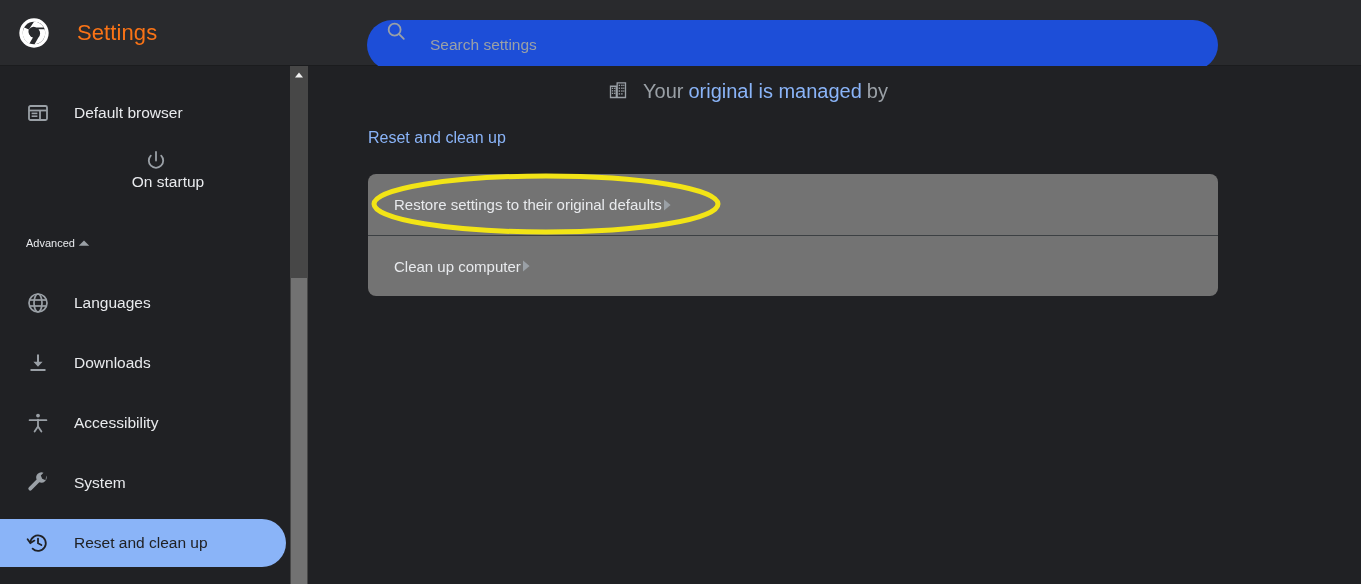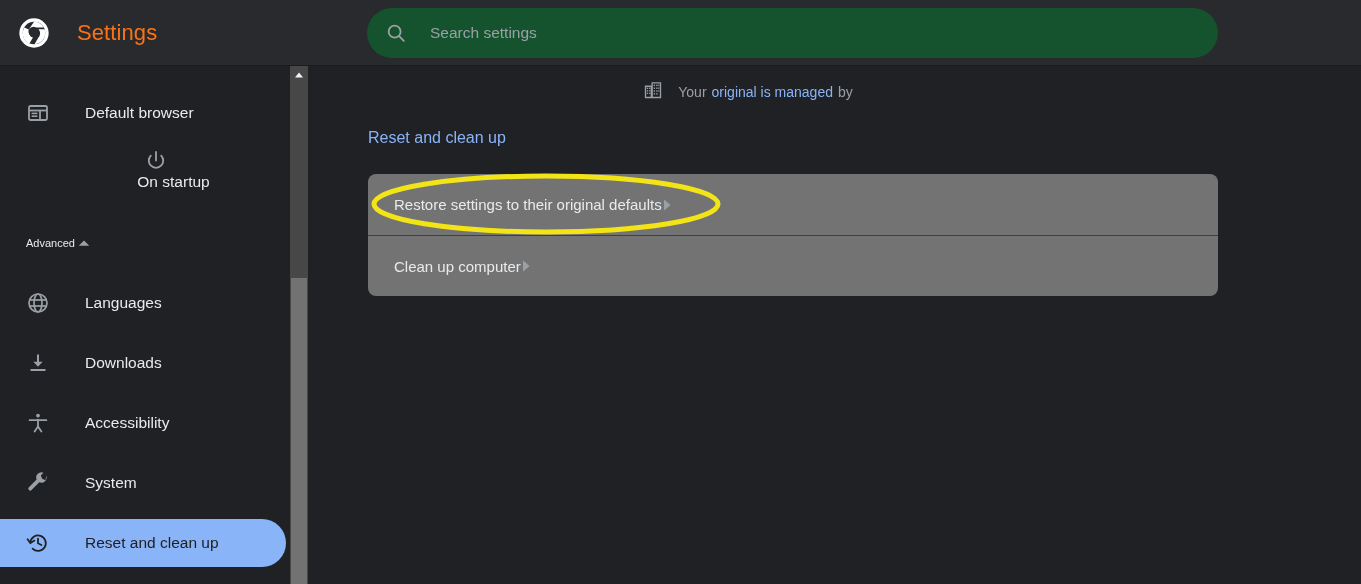--- a/index.html
+++ b/index.html
@@ -52,27 +52,27 @@
     font-size: 22px;
     font-weight: 500;
     color: #f97316;
     letter-spacing: .1px;
     white-space: nowrap;
   }
 
   .search-wrap {
     position: absolute;
     left: 367px;
-    top: 8px;
+    top: 20px;
     width: 851px;
     height: 50px;
-    background: #14532d;
+    background: #1d4ed8;
     border-radius: 25px;
     display: flex;
-    align-items: center;
+    align-items: flex-start;
     padding-left: 18px;
     cursor: text;
   }
 
   .search-icon {
     width: 22px;
     height: 22px;
     flex: none;
     color: #9aa0a6;
     display: block;
@@ -117,21 +117,21 @@
 
   .nav-item .nav-icon {
     width: 24px;
     height: 24px;
     flex: none;
     color: #9aa0a6;
     display: block;
   }
 
   .nav-item .nav-label {
-    margin-left: 35px;
+    margin-left: 24px;
     font-size: 15.5px;
     color: #e8eaed;
     white-space: nowrap;
   }
 
   .nav-item.selected {
     background: #8AB4F8;
   }
   .nav-item.selected .nav-icon { color: #202124; }
   .nav-item.selected .nav-label { color: #202124; }
@@ -200,23 +200,23 @@
     background: #202124;
     overflow: hidden;
   }
 
   .managed-banner {
     position: absolute;
     left: 0;
     top: 14px;
     width: 910px;
     display: flex;
-    align-items: flex-end;
+    align-items: flex-start;
     justify-content: center;
-    font-size: 14px;
+    font-size: 20px;
     color: #9aa0a6;
     white-space: nowrap;
     padding-left: 46px;
   }
   .managed-banner .bldg-icon {
     width: 20px;
     height: 20px;
     color: #9aa0a6;
     flex: none;
     margin-right: 15px;

